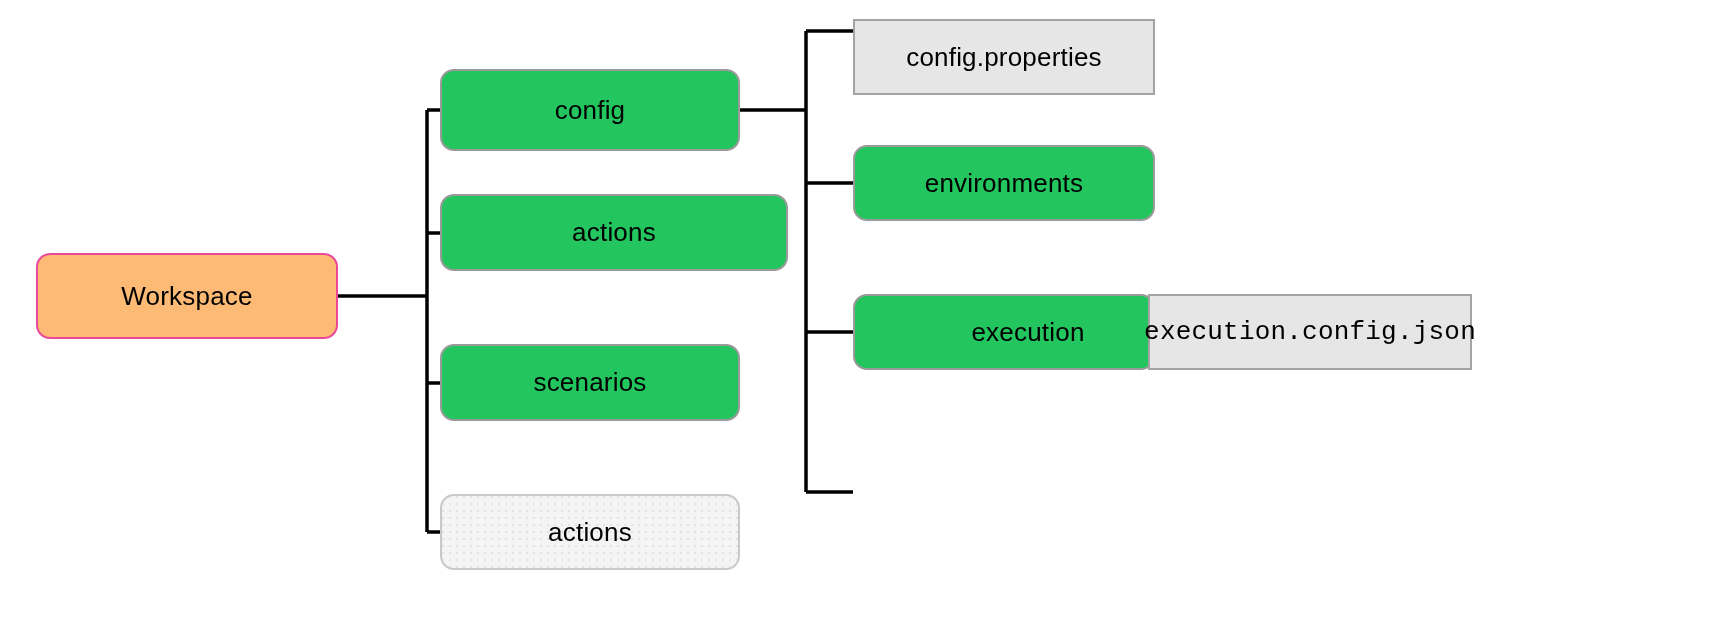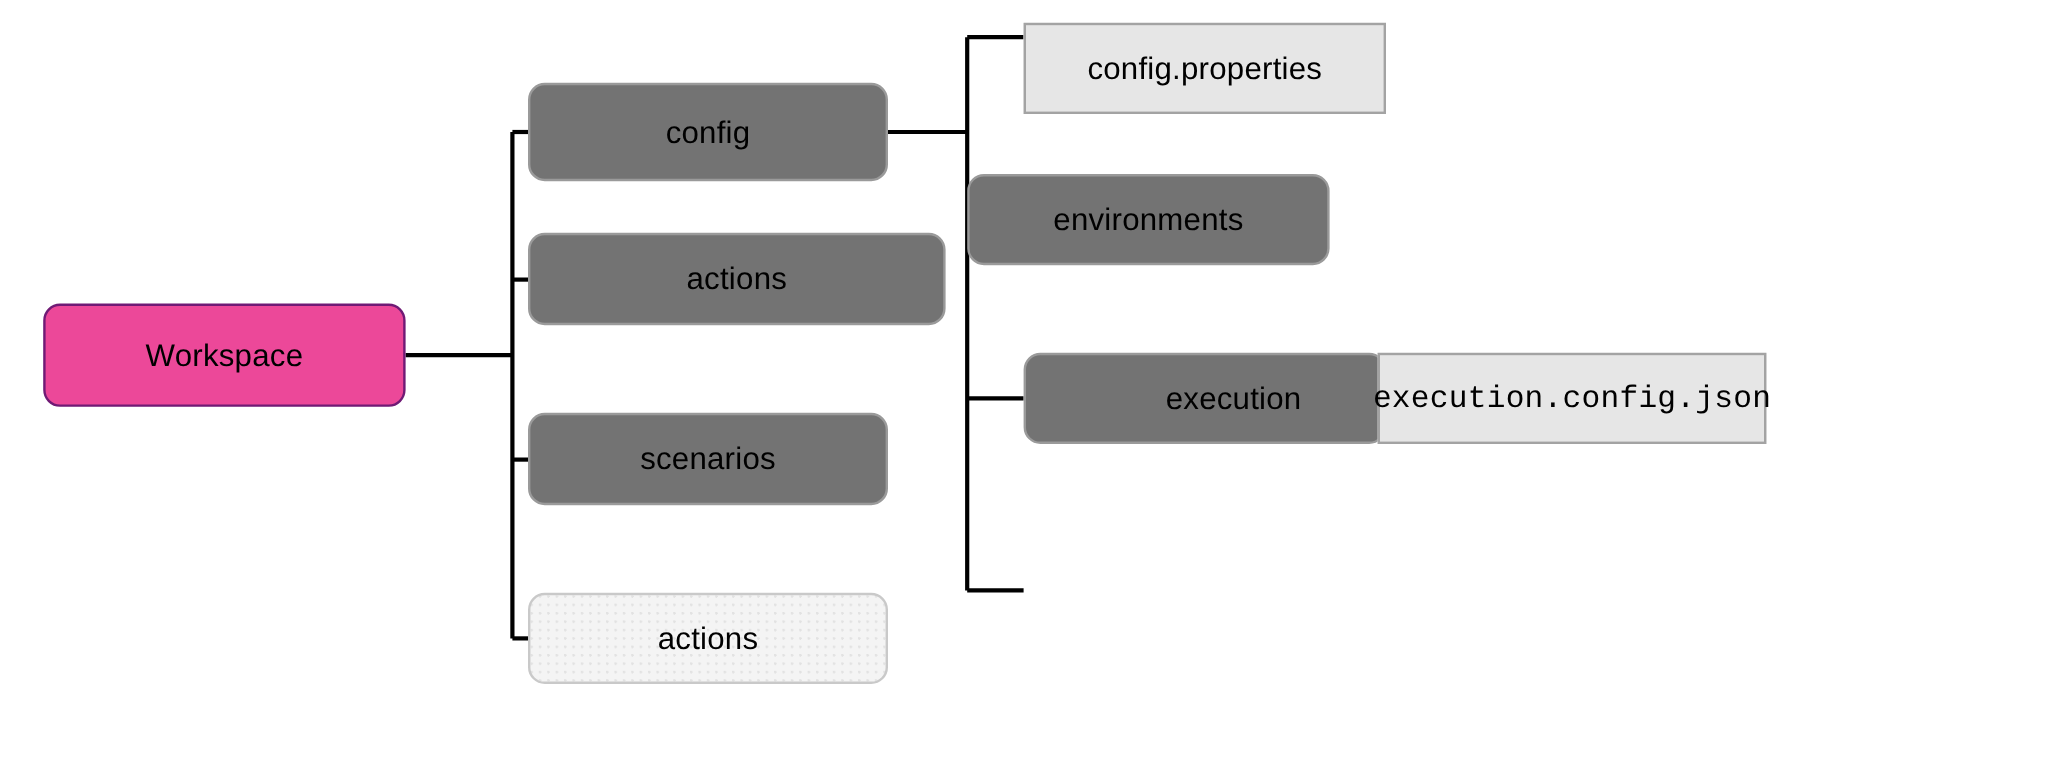--- a/index.html
+++ b/index.html
@@ -34,28 +34,28 @@
     text-align: center;
     color: #000000;
     font-size: 26px;
     line-height: 1.1;
     letter-spacing: 0.2px;
     white-space: nowrap;
     z-index: 2;
   }
   
   .node.folder {
-    background: #737373;
+    background: #22c55e;
     border: 2px solid #9a9a9a;
     border-radius: 14px;
   }
   
   .node.root {
-    background: #ec4899;
-    border: 2px solid #701a75;
+    background: #fdba74;
+    border: 2px solid #ec4899;
     border-radius: 14px;
   }
   
   .node.file {
     background: #e6e6e6;
     border: 2px solid #a3a3a3;
     border-radius: 0;
   }
   
   .node.muted {
@@ -114,21 +114,21 @@
   </div>
 
   <div class="node muted" style="left:440px; top:494px; width:300px; height:76px;">
     <span>actions</span>
   </div>
 
   <div class="node file" style="left:853px; top:19px; width:302px; height:76px;">
     <span>config.properties</span>
   </div>
 
-  <div class="node folder" style="left:806px; top:145px; width:302px; height:76px;">
+  <div class="node folder" style="left:853px; top:145px; width:302px; height:76px;">
     <span>environments</span>
   </div>
 
   <div class="node folder" style="left:853px; top:294px; width:302px; height:76px;padding-left:48px;">
     <span>execution</span>
   </div>
 
 
   <div class="node file" style="left:1148px; top:294px; width:324px; height:76px;font-family:Liberation Mono, monospace;">
     <span>execution.config.json</span>

